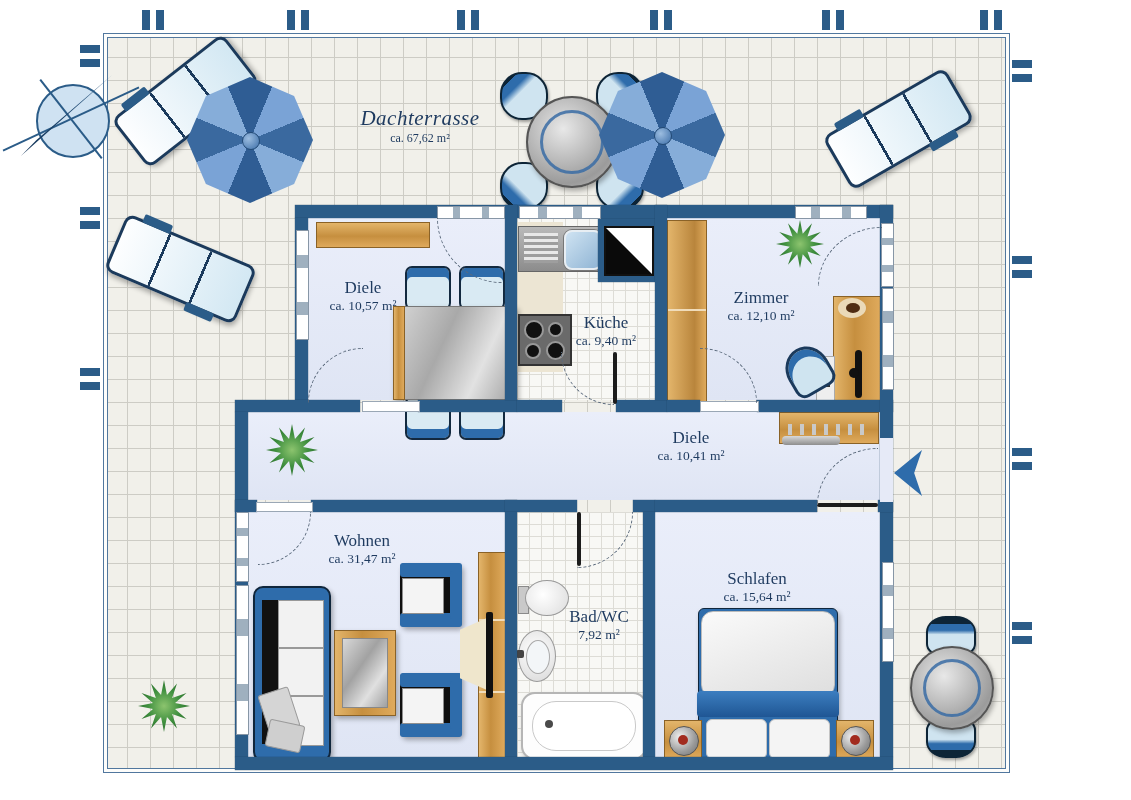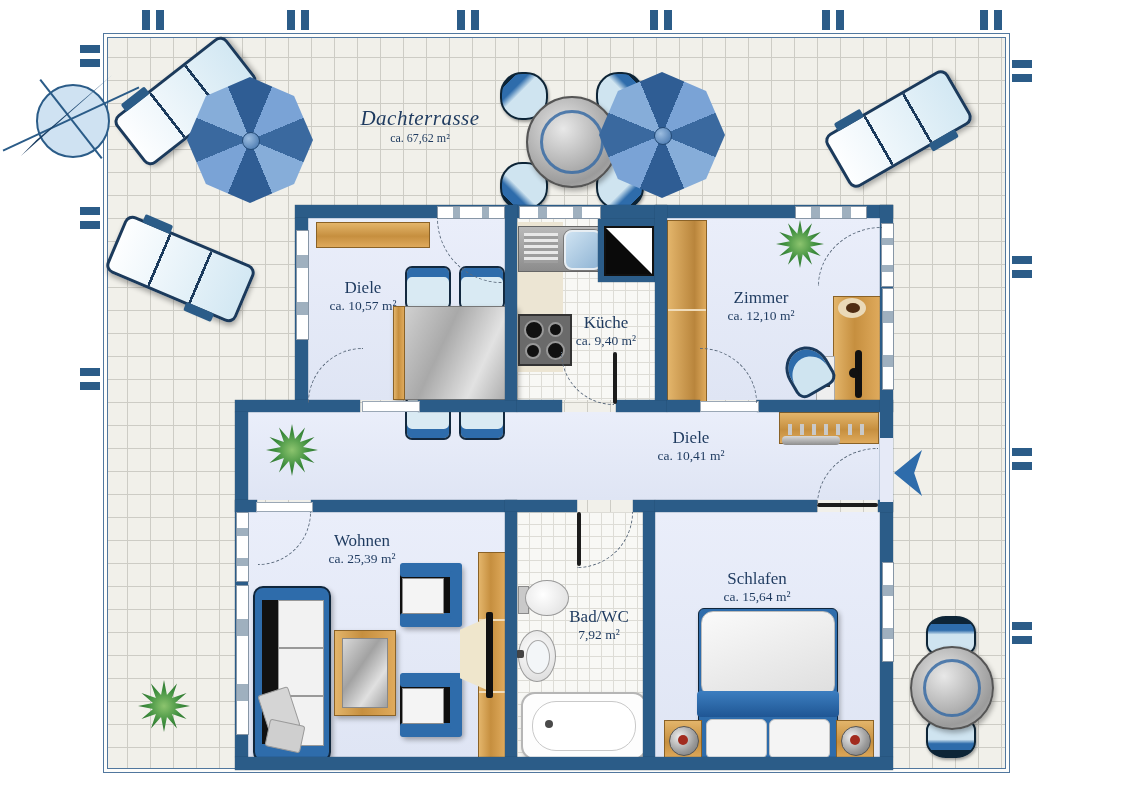--- a/index.html
+++ b/index.html
@@ -297,21 +297,21 @@
   <div class="room-label" style="left:761px;top:287px;">
     <div class="rl-name">Zimmer</div>
     <div class="rl-area">ca. 12,10 m²</div>
   </div>
   <div class="room-label" style="left:691px;top:427px;">
     <div class="rl-name">Diele</div>
     <div class="rl-area">ca. 10,41 m²</div>
   </div>
   <div class="room-label" style="left:362px;top:530px;">
     <div class="rl-name">Wohnen</div>
-    <div class="rl-area">ca. 25,39 m²</div>
+    <div class="rl-area">ca. 31,47 m²</div>
   </div>
   <div class="room-label" style="left:599px;top:606px;">
     <div class="rl-name">Bad/WC</div>
     <div class="rl-area">7,92 m²</div>
   </div>
   <div class="room-label" style="left:757px;top:568px;">
     <div class="rl-name">Schlafen</div>
     <div class="rl-area">ca. 15,64 m²</div>
   </div>
 

